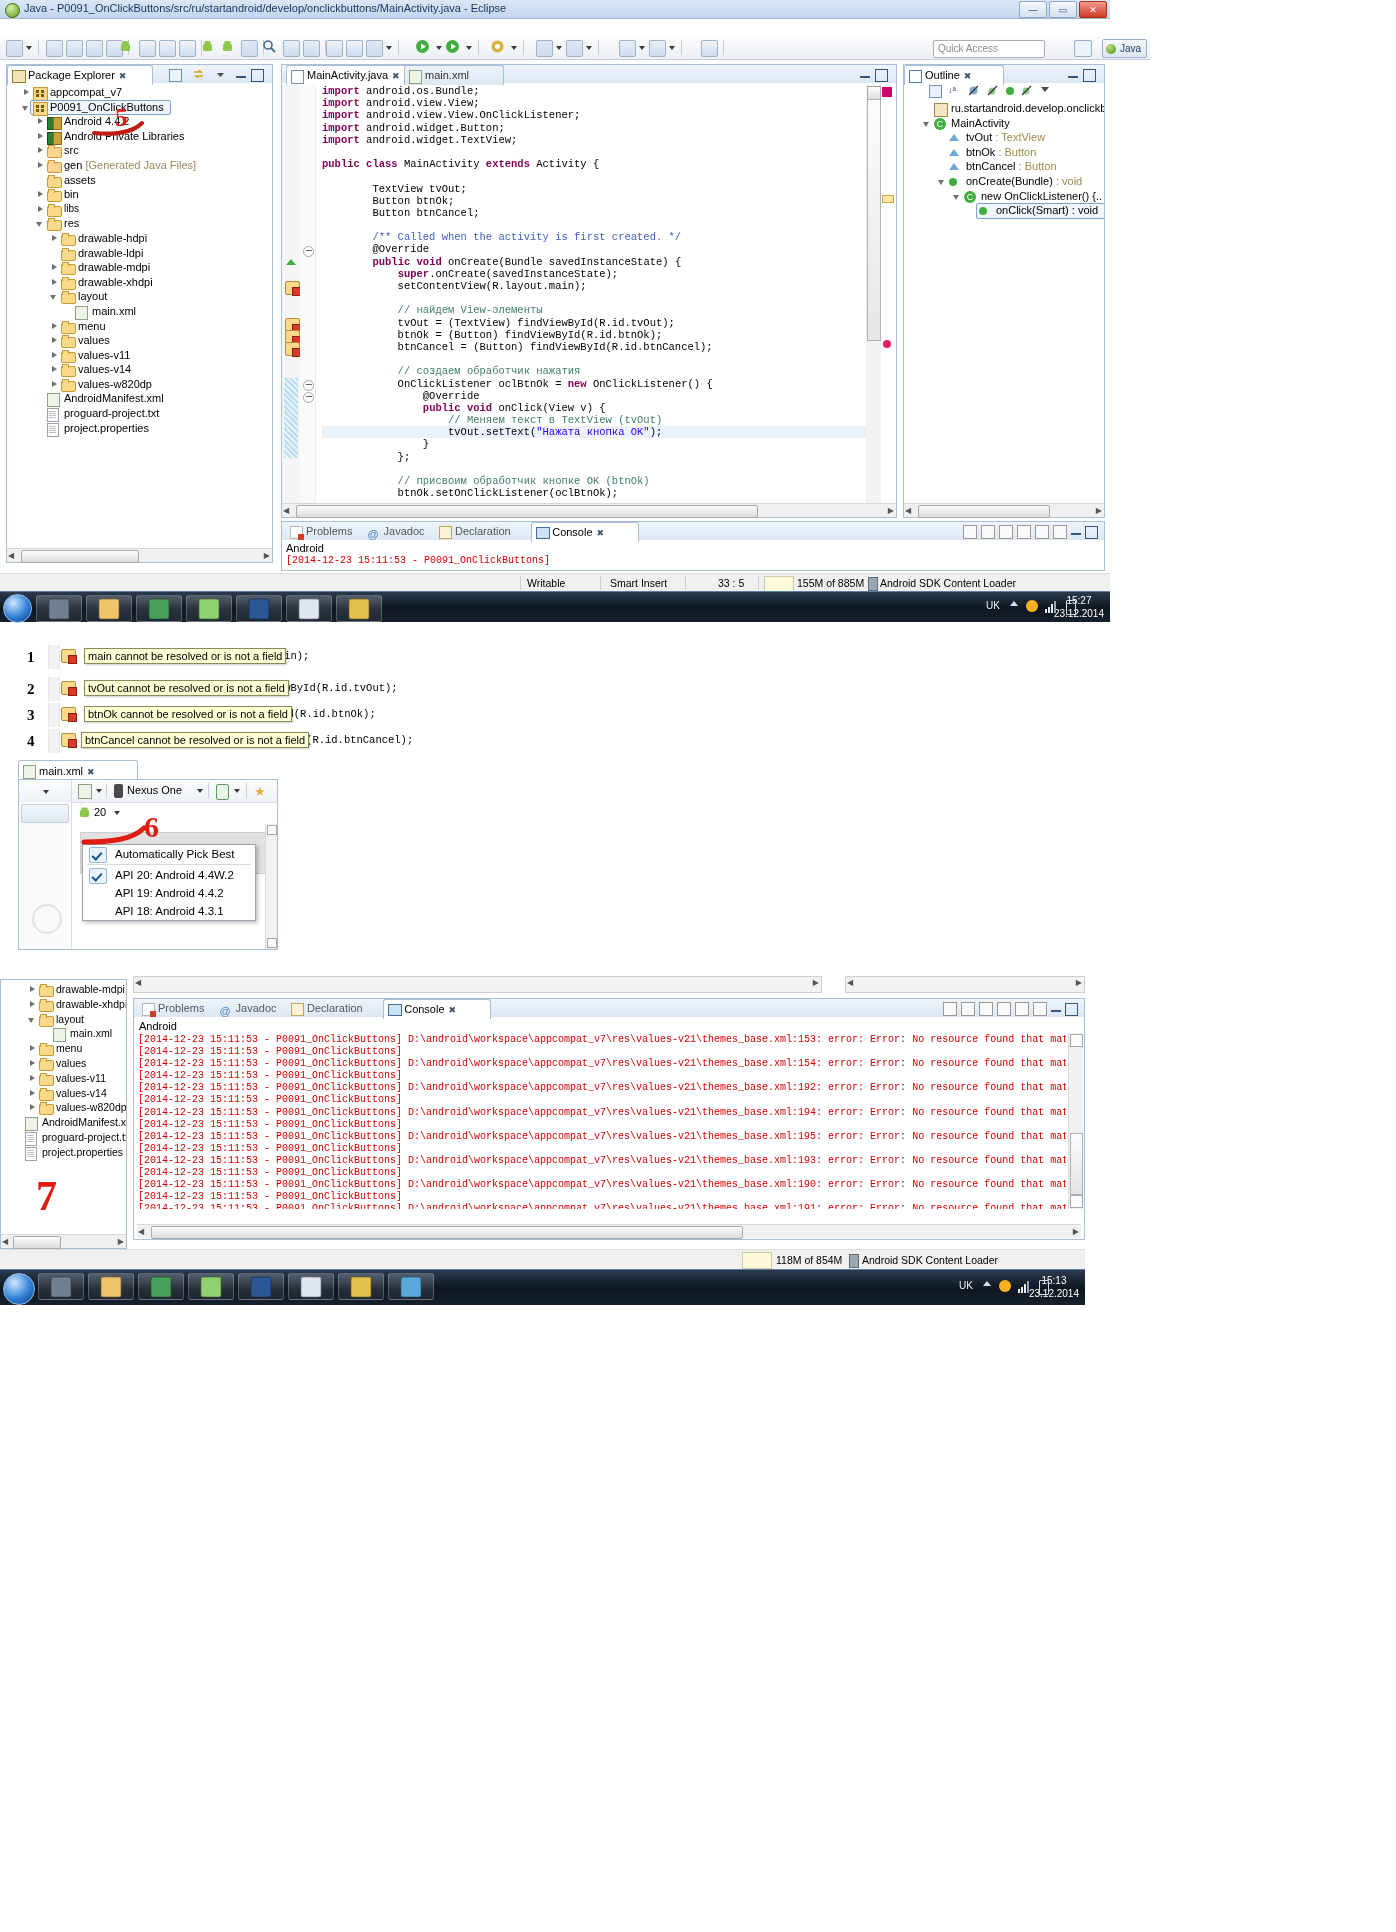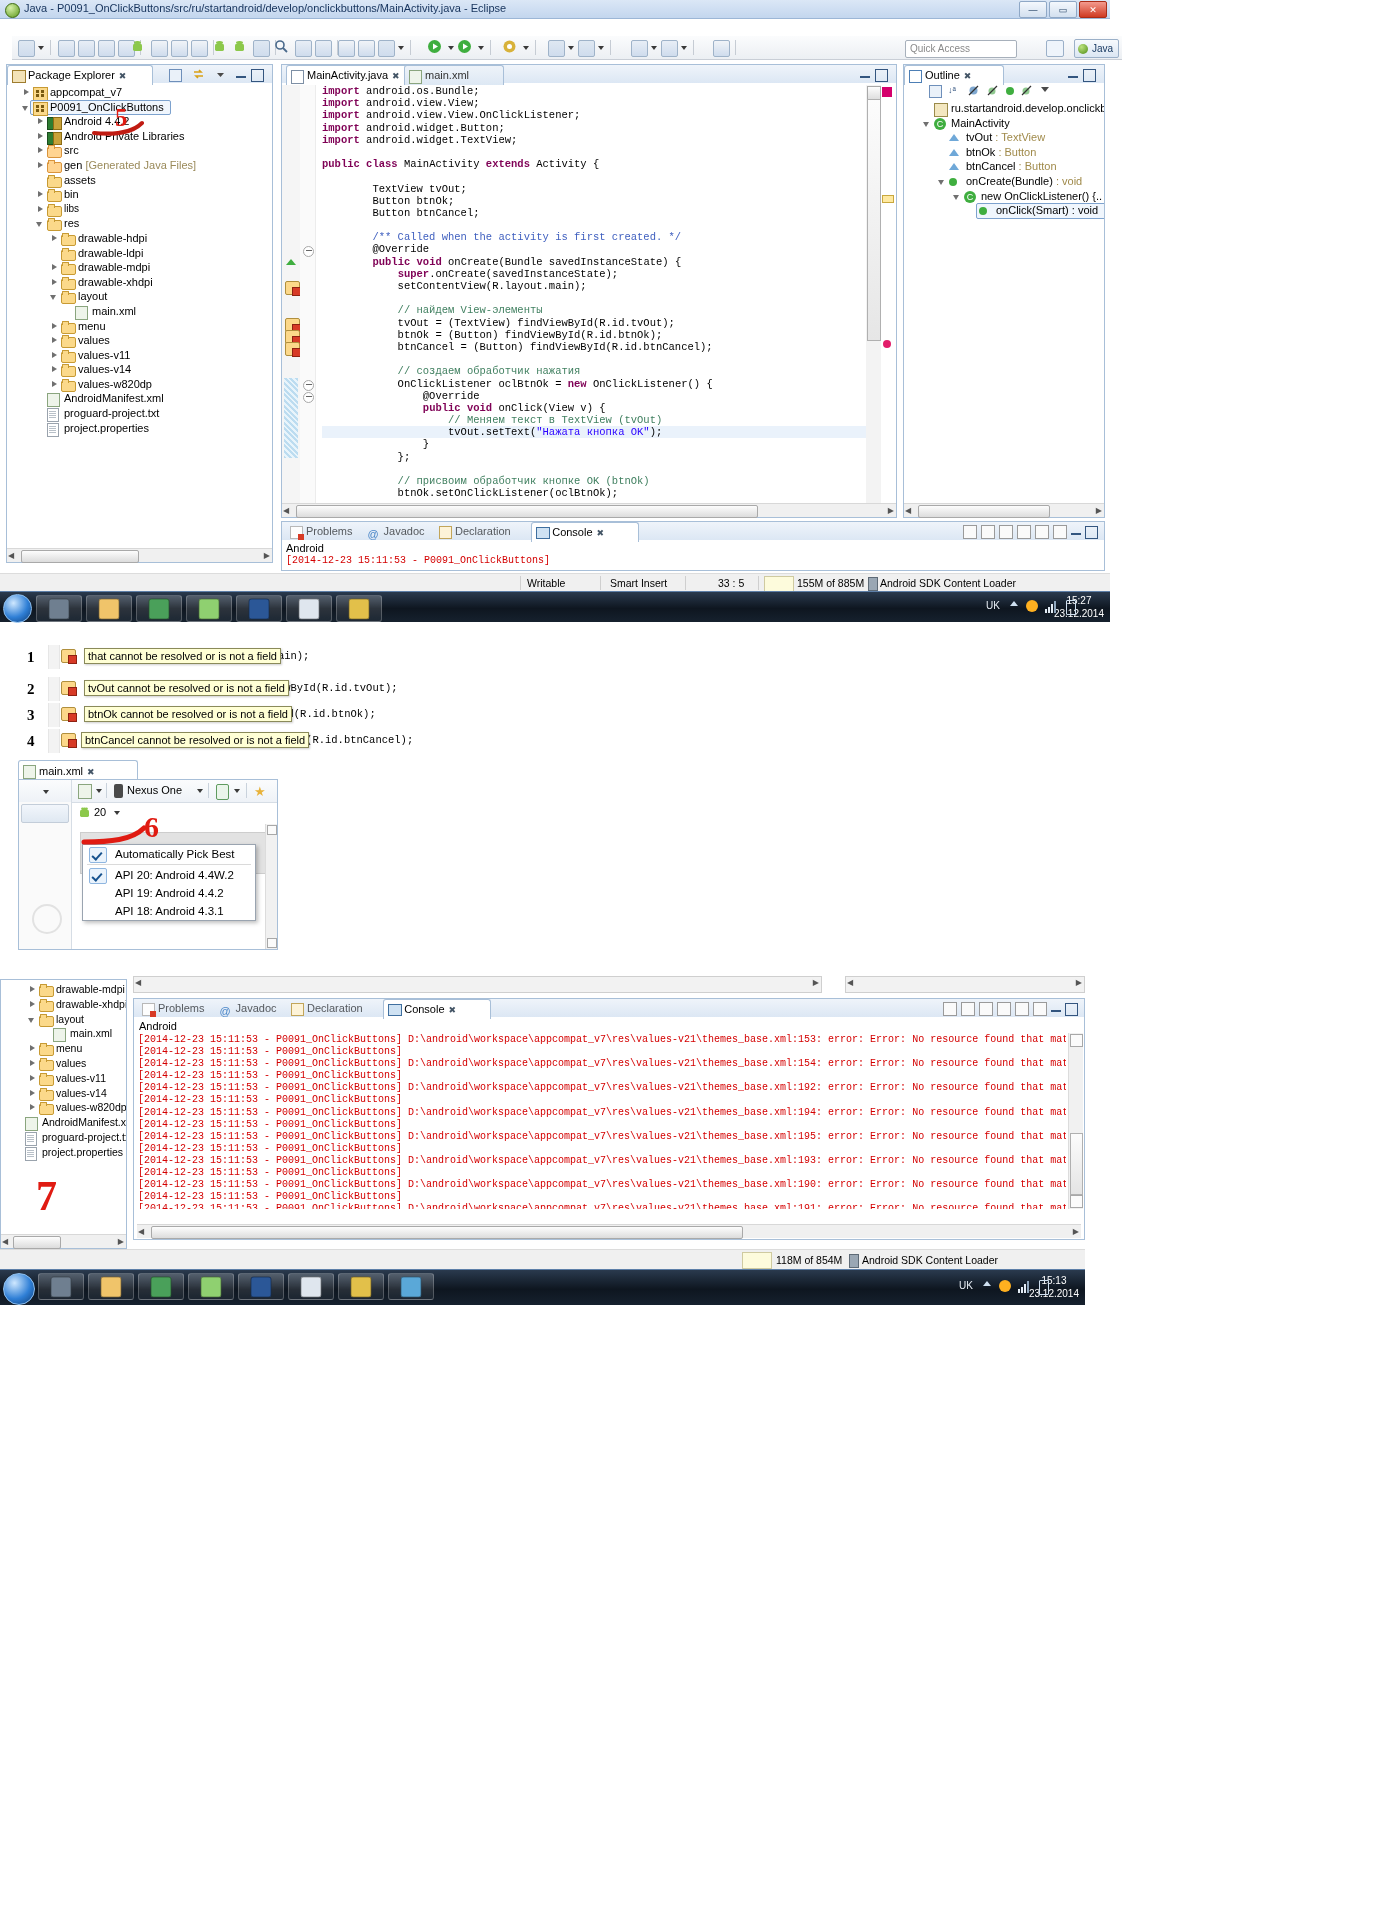--- a/index.html
+++ b/index.html
@@ -16,22 +16,22 @@
   .winbtns{position:absolute;right:3px;top:1px;display:flex;gap:2px;}
   .winbtn{width:26px;height:15px;border:1px solid #8fa8c6;border-radius:2px;
     background:linear-gradient(#f4f8fd,#d3e0ef);position:relative;}
   .winbtn.close{background:linear-gradient(#f39a8e,#cf3a22);border-color:#a92d18;}
   .winbtn i{position:absolute;left:50%;top:50%;transform:translate(-50%,-50%);font-style:normal;font-size:9px;color:#1b3a5e;}
   .winbtn.close i{color:#fff;}
 
   .menubar{position:absolute;left:0;top:18px;width:1110px;height:18px;background:#f0f0f0;border-bottom:1px solid #dcdcdc;}
   .menubar span{position:absolute;top:3px;font-size:11px;color:#000;}
 
-  .toolbar{position:absolute;left:12px;top:36px;width:1110px;height:23px;
-    background:linear-gradient(#fbfcfd,#eceff3);border-bottom:1px solid #c9ced6;}
+  .toolbar{position:absolute;left:0;top:36px;width:1110px;height:23px;
+    background:linear-gradient(#fbfcfd,#eceff3);border-bottom:1px solid #c9ced6;padding-left:40px;}
   .tbtn{position:absolute;top:3px;width:17px;height:17px;border-radius:2px;}
   .tbtn .g{position:absolute;left:1px;top:1px;width:15px;height:15px;}
   .tsep{position:absolute;top:4px;width:1px;height:15px;background:#c6ccd4;}
   .qa{position:absolute;right:105px;top:4px;width:110px;height:16px;background:#fff;border:1px solid #a7b0bb;border-radius:2px;}
   .qa span{position:absolute;left:4px;top:2px;font-size:10px;color:#8a8a8a;}
   .persp{position:absolute;right:3px;top:3px;height:17px;border:1px solid #9bb0c8;border-radius:2px;
     background:linear-gradient(#f7fafd,#dbe6f3);padding:0 5px 0 17px;line-height:17px;font-size:10px;color:#14365f;}
   .persp:before{content:"";position:absolute;left:3px;top:4px;width:10px;height:10px;border-radius:50%;
     background:radial-gradient(circle at 35% 30%,#bde37f,#4c8c14);}
   .perspadd{position:absolute;right:58px;top:4px;width:16px;height:15px;border:1px solid #9bb0c8;background:#eef4fb;border-radius:2px;}
@@ -748,21 +748,21 @@
         <span style="position:absolute;left:50%;top:50%;transform:translate(-50%,-50%);width:19px;height:19px;border-radius:3px;background:#e2c04a;border:1px solid rgba(0,0,0,.35);"></span>
       </div>
     </div>
 </div>
 
 <div id="annblock" style="position:absolute;left:0;top:640px;width:480px;height:120px;">
     <div class="annnum" style="left: 27px; top: 9px;">1</div>
     <div class="vbar" style="left: 48px; top: 5px; width: 10px; height: 24px;"></div>
     <div class="errico" style="left: 61px; top: 9px;"></div>
     <div class="annrow" style="left: 84px; top: 10px; color: rgb(0, 0, 0); padding-left: 175px;">t.main);</div>
-    <div class="tooltip" style="left: 84px; top: 8px;">that cannot be resolved or is not a field</div>
+    <div class="tooltip" style="left: 84px; top: 8px;">main cannot be resolved or is not a field</div>
     <div class="annnum" style="left: 27px; top: 41px;">2</div>
     <div class="vbar" style="left: 48px; top: 37px; width: 10px; height: 24px;"></div>
     <div class="errico" style="left: 61px; top: 41px;"></div>
     <div class="annrow" style="left: 84px; top: 42px; color: rgb(0, 0, 0); padding-left: 175px;">dViewById(R.id.tvOut);</div>
     <div class="tooltip" style="left: 84px; top: 40px;">tvOut cannot be resolved or is not a field</div>
     <div class="annnum" style="left: 27px; top: 67px;">3</div>
     <div class="vbar" style="left: 48px; top: 63px; width: 10px; height: 24px;"></div>
     <div class="errico" style="left: 61px; top: 67px;"></div>
     <div class="annrow" style="left: 84px; top: 68px; color: rgb(0, 0, 0); padding-left: 172px;">ewById(R.id.btnOk);</div>
     <div class="tooltip" style="left: 84px; top: 66px;">btnOk cannot be resolved or is not a field</div>

